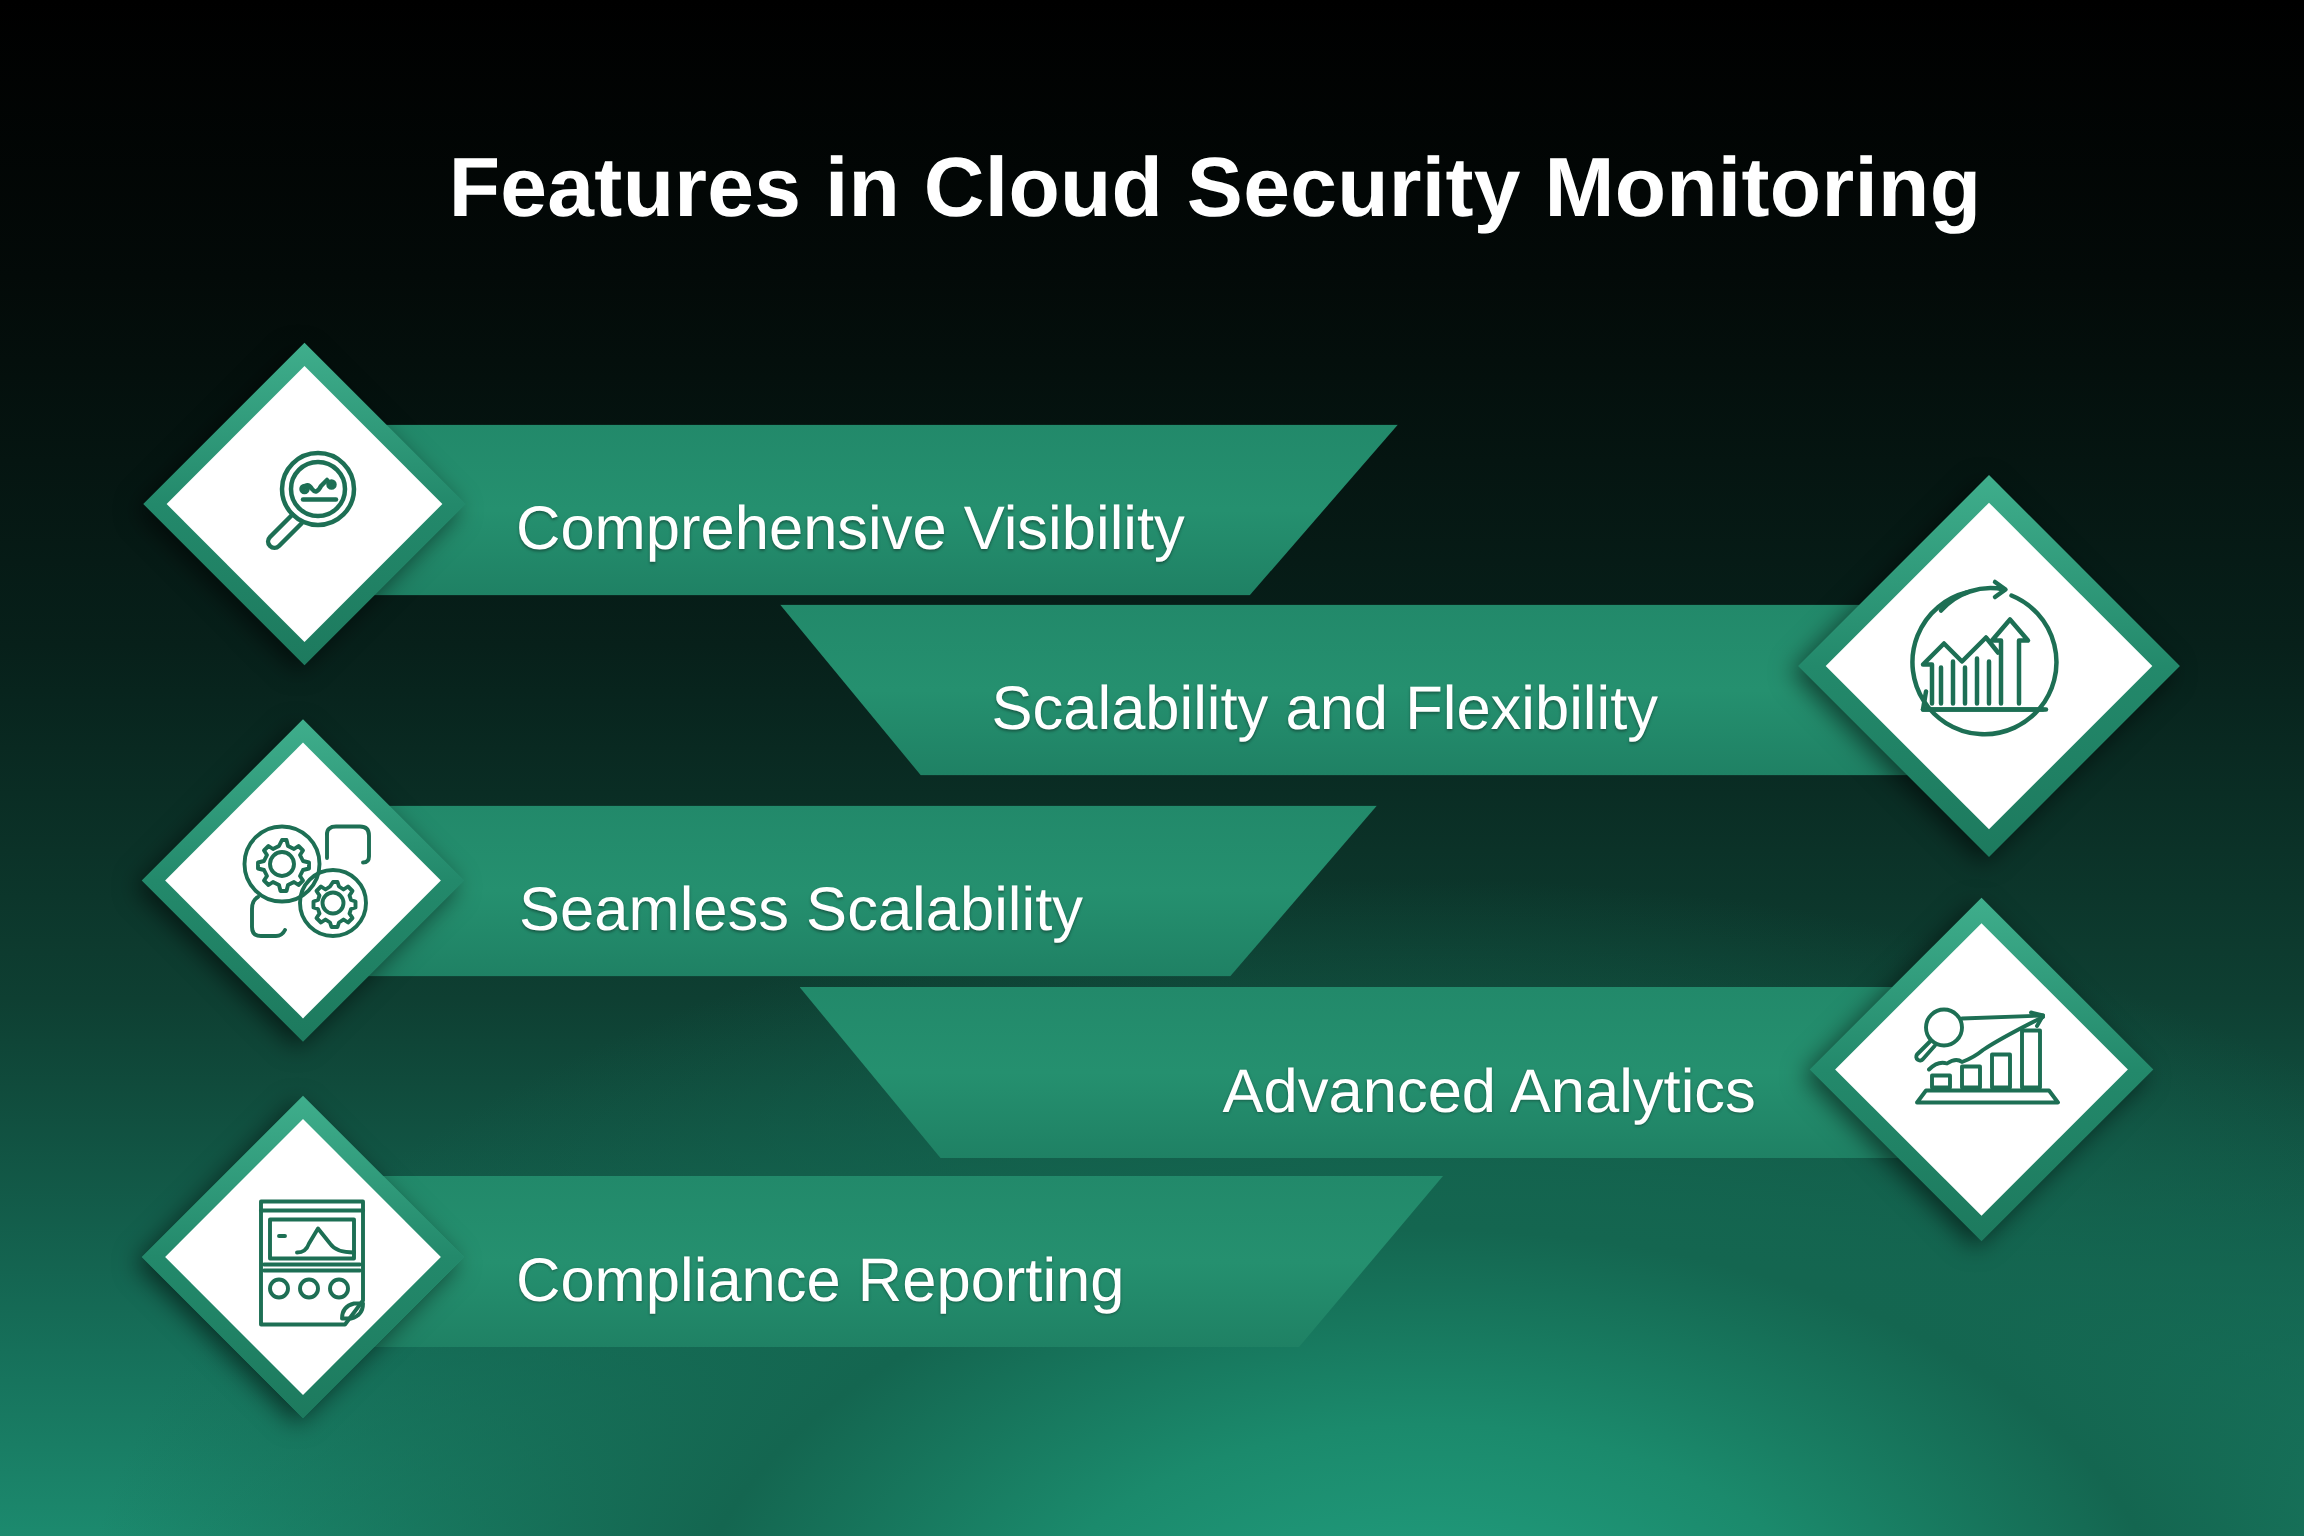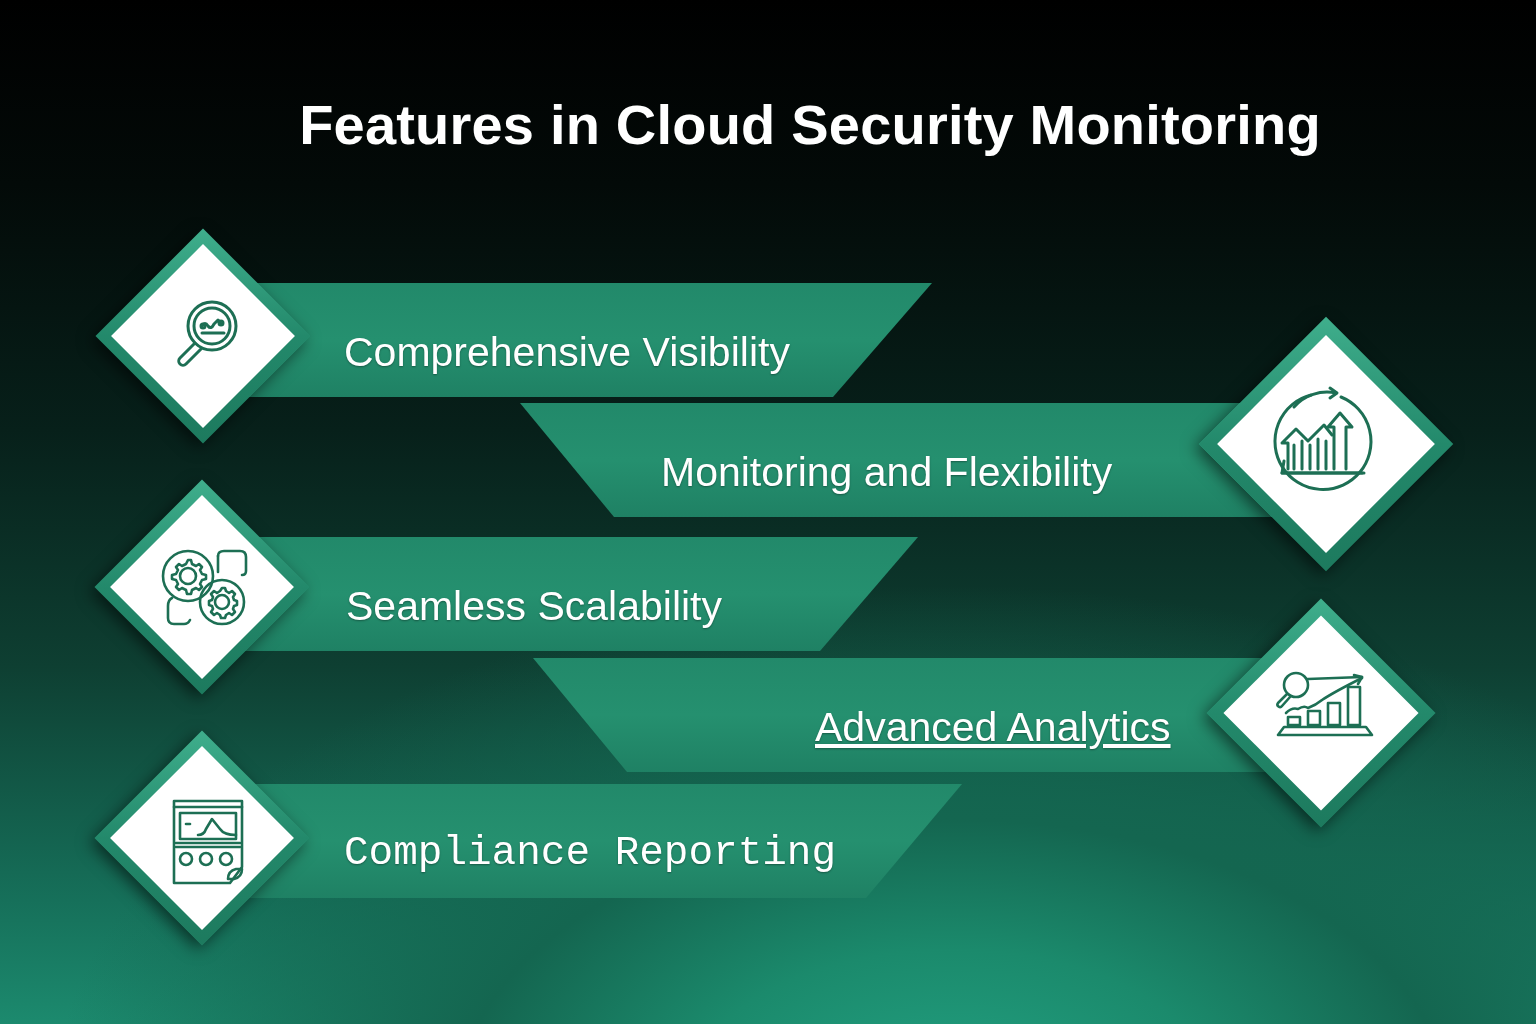--- a/index.html
+++ b/index.html
@@ -43,32 +43,32 @@
 </head>
 <body>
 
 <div class="title">Features in Cloud Security Monitoring</div>
 
 <div class="banner" style="left:230px; top:283px; width:702px; clip-path: polygon(0 0, 100% 0, 603px 100%, 0 100%);">
   <div class="label" style="left:114px;">Comprehensive Visibility</div>
 </div>
 
 <div class="banner" style="left:520px; top:403px; width:760px; clip-path: polygon(0 0, 100% 0, 100% 100%, 94px 100%);">
-  <div class="label" style="left:141px;">Monitoring and Flexibility</div>
+  <div class="label" style="left:141px;">Scalability and Flexibility</div>
 </div>
 
 <div class="banner" style="left:230px; top:537px; width:688px; clip-path: polygon(0 0, 100% 0, 590px 100%, 0 100%);">
   <div class="label" style="left:116px;">Seamless Scalability</div>
 </div>
 
 <div class="banner" style="left:533px; top:658px; width:740px; clip-path: polygon(0 0, 100% 0, 100% 100%, 94px 100%);">
-  <div class="label" style="left:282px;text-decoration:underline;">Advanced Analytics</div>
+  <div class="label" style="left:282px;">Advanced Analytics</div>
 </div>
 
-<div class="banner" style="left:230px; top:784px; width:732px; clip-path: polygon(0 0, 100% 0, 636px 100%, 0 100%); font-family: Liberation Mono, monospace;">
+<div class="banner" style="left:230px; top:784px; width:732px; clip-path: polygon(0 0, 100% 0, 636px 100%, 0 100%);">
   <div class="label" style="left:114px;">Compliance Reporting</div>
 </div>
 
 <div class="diamond" style="left:127px; top:260px; width:152px; height:152px;">
   <div class="inner"></div>
 </div>
 <div class="icon" style="left:168px; top:298px; width:76px; height:76px;">
   <svg viewBox="0 0 76 76" fill="none" stroke="#1d6f54" stroke-width="3" stroke-linecap="round" stroke-linejoin="round">
     <circle cx="44" cy="28" r="24"></circle>
     <circle cx="44" cy="28" r="18"></circle>

